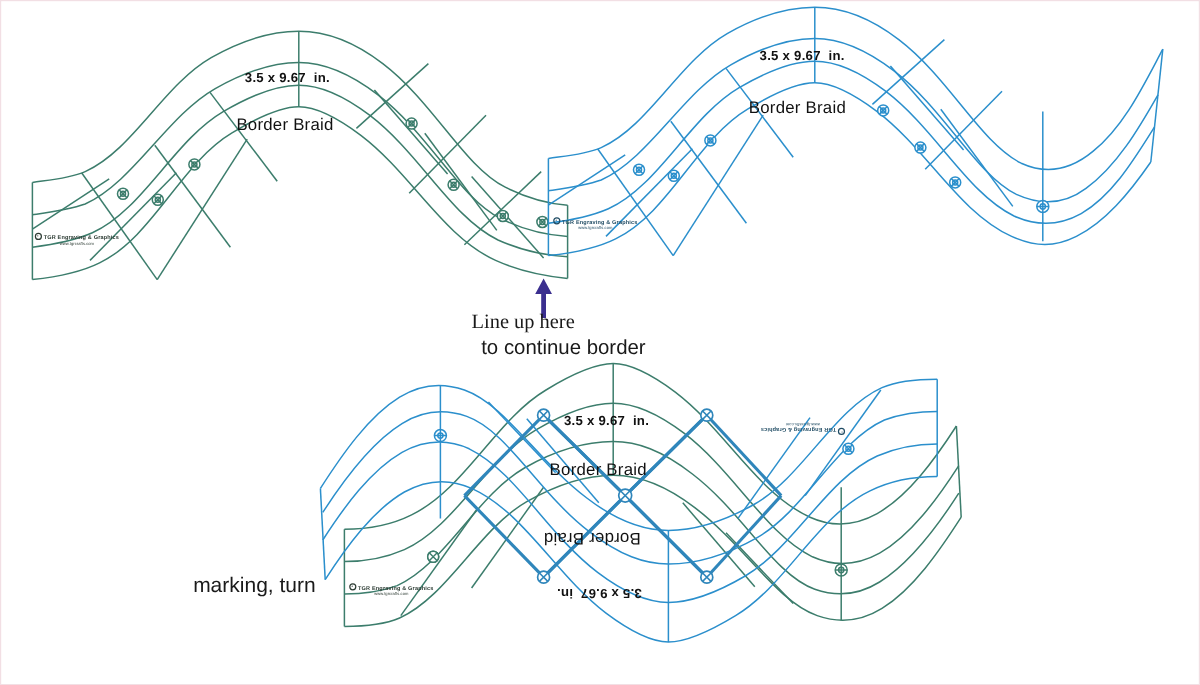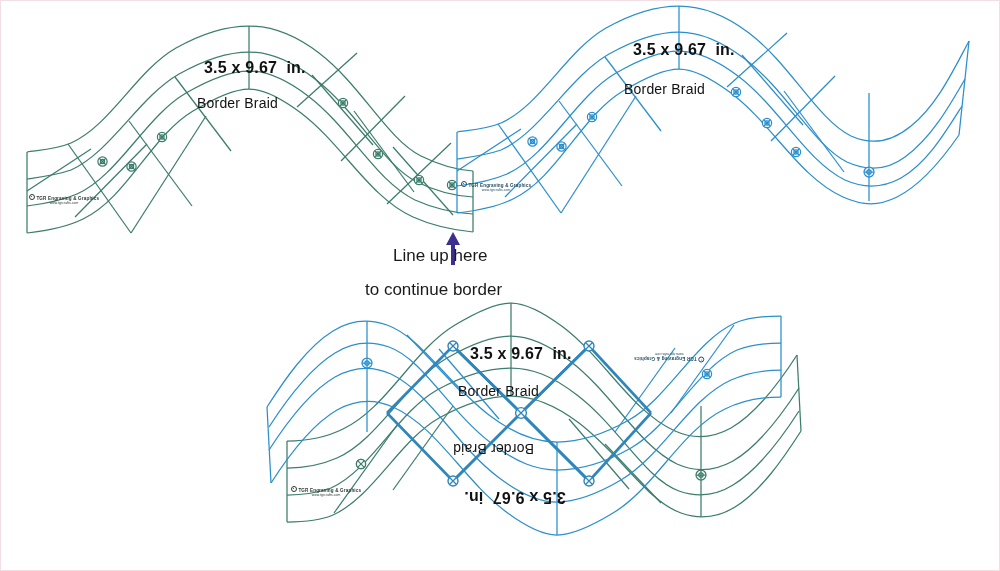--- a/index.html
+++ b/index.html
@@ -10,21 +10,21 @@
   }
   #stage{
     position:relative;width:1000px;height:571px;
     background:#ffffff;
     box-sizing:border-box;
     border:1px solid #f2dfe4;
   }
   svg.layer{position:absolute;left:0;top:0;width:1000px;height:571px;overflow:visible;}
   .txt{position:absolute;white-space:pre;color:#111111;}
 
-  .lbl-dim{font-size:16px;font-weight:bold;letter-spacing:.2px;}
+  .lbl-dim{font-size:11px;font-weight:bold;letter-spacing:.2px;}
   .lbl-name{font-size:14px;font-weight:400;letter-spacing:.2px;}
   .lbl-callout{font-size:17px;font-weight:400;line-height:21px;color:#1a1a1a;}
   .lbl-instr{font-size:17.5px;font-weight:400;line-height:23px;color:#1a1a1a;text-align:center;}
 
   .brand{position:absolute;white-space:nowrap;}
   .brand .bname{font-size:4.6px;font-weight:bold;letter-spacing:.15px;display:block;}
   .brand .bsite{font-size:3.4px;display:block;text-align:center;letter-spacing:.05px;}
   .brand .bmark{display:inline-block;width:4px;height:4px;border-radius:50%;
                 border:0.6px solid currentColor;margin-right:1.4px;vertical-align:-0.5px;
                 position:relative;}
@@ -356,24 +356,25 @@
     <span class="bsite">www.tgrcrafts.com</span>
   </div>
 
   <div class="txt lbl-dim" style="left:632px;top:40px;">3.5 x 9.67  in.</div>
   <div class="txt lbl-name" style="left:623px;top:80px;">Border Braid</div>
   <div class="brand" style="left:460px;top:180px;color:#1f4b63;">
     <span class="bname"><span class="bmark"></span><span>TGR Engraving &amp; Graphics</span></span>
     <span class="bsite">www.tgrcrafts.com</span>
   </div>
 
-  <div class="txt lbl-callout" style="left:392px;top:244px;">Line up here</div>
-  <div class="txt lbl-callout" style="left:364px;top:278px;">to continue border</div>
+  <div class="txt lbl-callout" style="left:392px;top:256px;font-family:Liberation Serif, serif;">Line up here</div>
+  <div class="txt lbl-callout" style="left:400px;top:278px;">to continue border</div>
 
   <div class="txt lbl-instr" style="left:126px;top:429px;width:170px;">
+    <div>marking, turn</div>
     
     
   </div>
 
   <div class="txt lbl-dim" style="left:469px;top:344px;">3.5 x 9.67  in.</div>
   <div class="txt lbl-name" style="left:457px;top:382px;">Border Braid</div>
   <div class="brand" style="left:290px;top:485px;color:#2c3b33;">
     <span class="bname"><span class="bmark"></span><span>TGR Engraving &amp; Graphics</span></span>
     <span class="bsite">www.tgrcrafts.com</span>
   </div>

